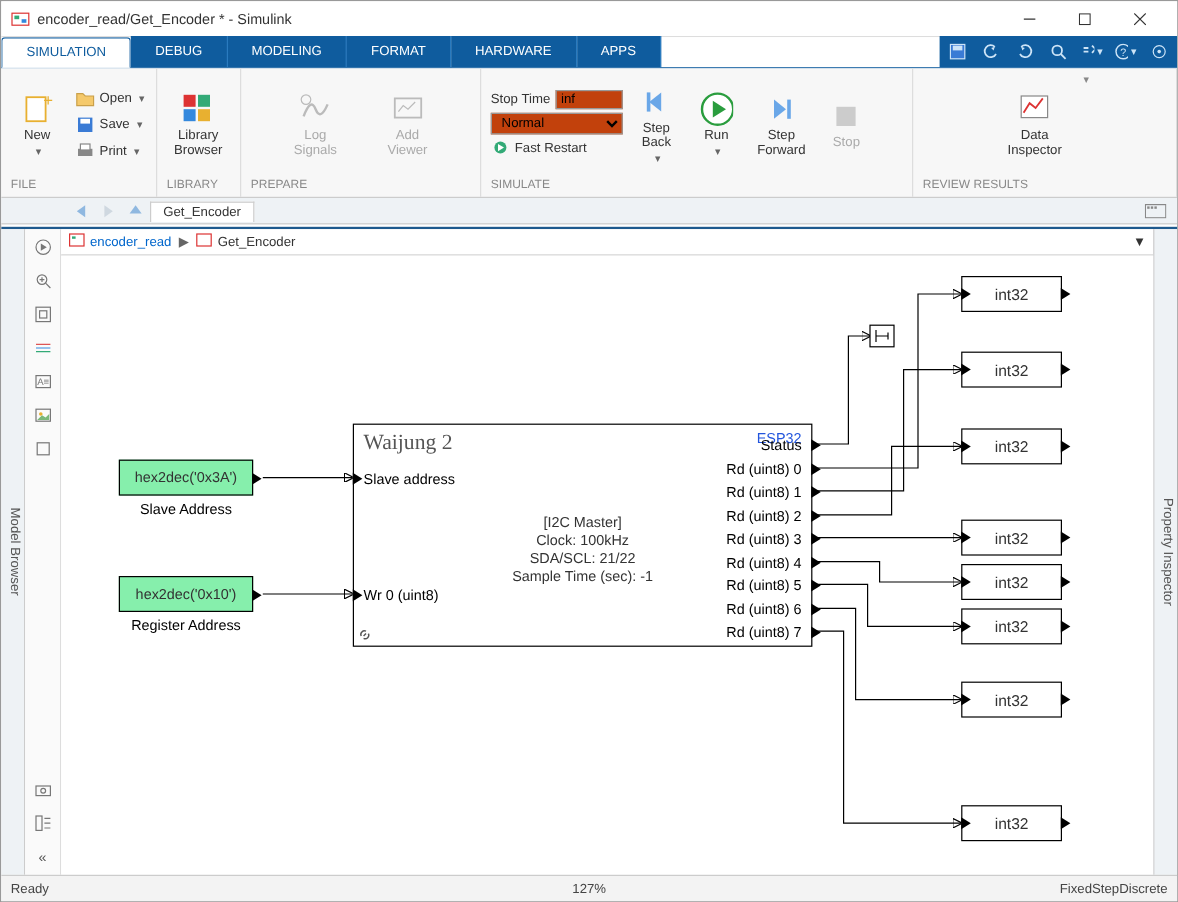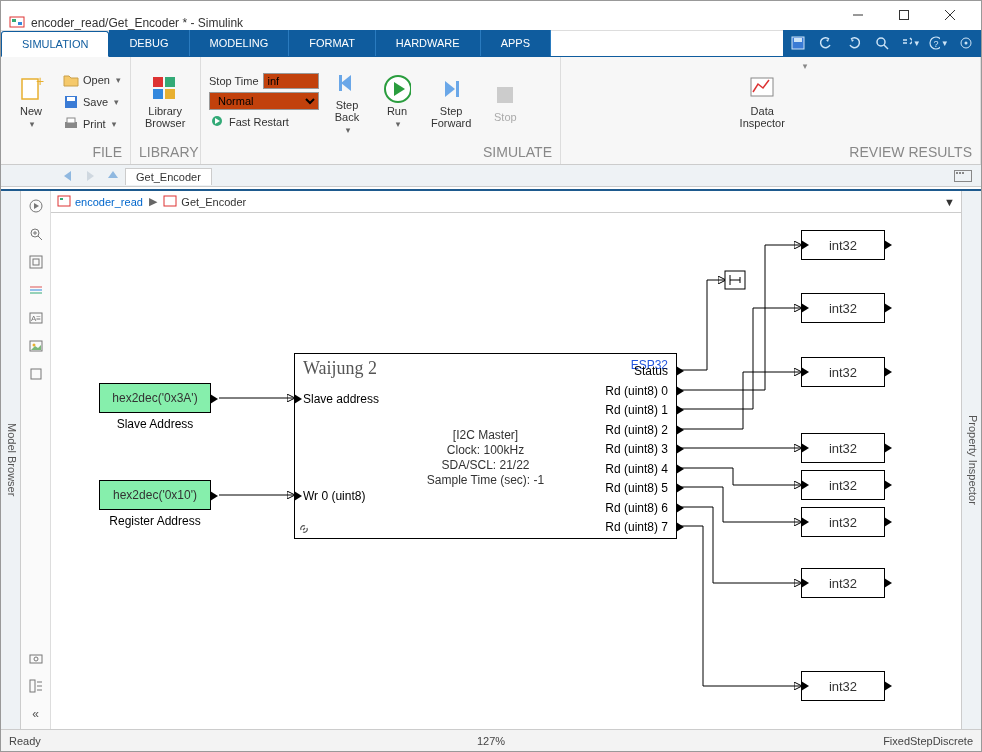--- a/index.html
+++ b/index.html
@@ -1,29 +1,29 @@
 <!DOCTYPE html>
 <html><head>
 <meta charset="utf-8">
 <style>
 *{box-sizing:border-box;margin:0;padding:0;font-family:"Segoe UI",Arial,sans-serif}
 body{background:#fff;font-size:12px;color:#333;width:982px;height:752px;overflow:hidden;border:1px solid #999;position:relative}
-.titlebar{height:30px;background:#fff;display:flex;align-items:flex-end;padding:0 8px;border-bottom:1px solid #ddd}
+.titlebar{height:30px;background:#fff;display:flex;align-items:center;padding:0 8px;border-bottom:1px solid #ddd}
 .titlebar .icon{width:16px;height:16px;margin-right:6px}
 .titlebar .title{flex:1;font-size:12px;color:#333}
 .titlebar .winbtns{display:flex;gap:0}
 .titlebar .winbtn{width:46px;height:30px;display:flex;align-items:center;justify-content:center;color:#333}
 .tabs{height:26px;background:#fff;display:flex;align-items:flex-end;border-bottom:1px solid #0f5c9e}
 .tab{padding:5px 20px;font-size:11px;color:#fff;background:#0f5c9e;border-right:1px solid #2a7bbf;height:26px;display:flex;align-items:center}
 .tab.active{background:#fff;color:#0f5c9e;border:1px solid #0f5c9e;border-bottom:1px solid #fff;margin-bottom:-1px;border-radius:3px 3px 0 0}
 .qat{margin-left:auto;background:#0f5c9e;height:26px;display:flex;align-items:center;padding:0 6px;gap:10px}
 .qat .qbtn{width:18px;height:18px;display:flex;align-items:center;justify-content:center;color:#cde4f7}
 .ribbon{height:108px;background:#f7f7f7;border-bottom:1px solid #ccc;display:flex}
 .rgroup{border-right:1px solid #ddd;padding:4px 8px 2px;display:flex;flex-direction:column;justify-content:space-between}
-.rgroup .glabel{text-align:right;font-size:14px;color:#888;padding:2px 0}
+.rgroup .glabel{text-align:left;font-size:10px;color:#888;padding:2px 0}
 .rgroup .gbody{flex:1;display:flex;align-items:center;gap:6px}
 .bigbtn{display:flex;flex-direction:column;align-items:center;justify-content:center;gap:2px;padding:2px 6px;min-width:44px}
 .bigbtn .ic{width:28px;height:28px;display:flex;align-items:center;justify-content:center}
 .bigbtn .lbl{font-size:11px;text-align:center;line-height:12px;color:#333}
 .bigbtn.disabled .lbl{color:#aaa}
 .smallrow{display:flex;flex-direction:column;gap:2px}
 .smallbtn{display:flex;align-items:center;gap:4px;padding:2px 4px;font-size:11px}
 .smallbtn .sic{width:16px;height:16px}
 .dd{font-size:9px;color:#666;margin-left:2px}
 .simfield{display:flex;align-items:center;gap:4px;font-size:11px}
@@ -201,20 +201,45 @@
               <rect x="2" y="14" width="10" height="10" fill="#38d"></rect>
               <rect x="14" y="14" width="10" height="10" fill="#e8b030"></rect>
             </svg>
           </span>
         <span class="lbl" style="white-space:pre">Library
 Browser</span>
       </div>
     </div>
     <div class="glabel">LIBRARY</div>
   </div>
+  <div class="rgroup" style="width:200px">
+    <div class="gbody" style="justify-content:center;gap:30px">
+      <div class="bigbtn disabled">
+        <span class="ic">
+            <svg width="28" height="28">
+              <path d="M4 20 Q 10 4 14 14 T 24 10" fill="none" stroke="#bbb" stroke-width="2"></path>
+              <circle cx="6" cy="6" r="4" fill="none" stroke="#bbb"></circle>
+            </svg>
+          </span>
+        <span class="lbl" style="white-space:pre">Log
+Signals</span>
+      </div>
+      <div class="bigbtn disabled">
+        <span class="ic">
+            <svg width="28" height="28">
+              <rect x="3" y="5" width="22" height="16" fill="none" stroke="#bbb" stroke-width="1.5"></rect>
+              <path d="M6 16 l4 -5 l4 3 l6 -6" fill="none" stroke="#bbb"></path>
+            </svg>
+          </span>
+        <span class="lbl" style="white-space:pre">Add
+Viewer</span>
+      </div>
+    </div>
+    <div class="glabel">PREPARE</div>
+  </div>
   <div class="rgroup" style="width:360px">
     <div class="gbody" style="">
       <div style="display:flex;flex-direction:column;gap:3px">
         <div class="simfield">
             <span>Stop Time</span>
             <input value="inf" style="">
           </div>
         <div class="simfield">
             <select><option>Normal</option></select>
           </div>

